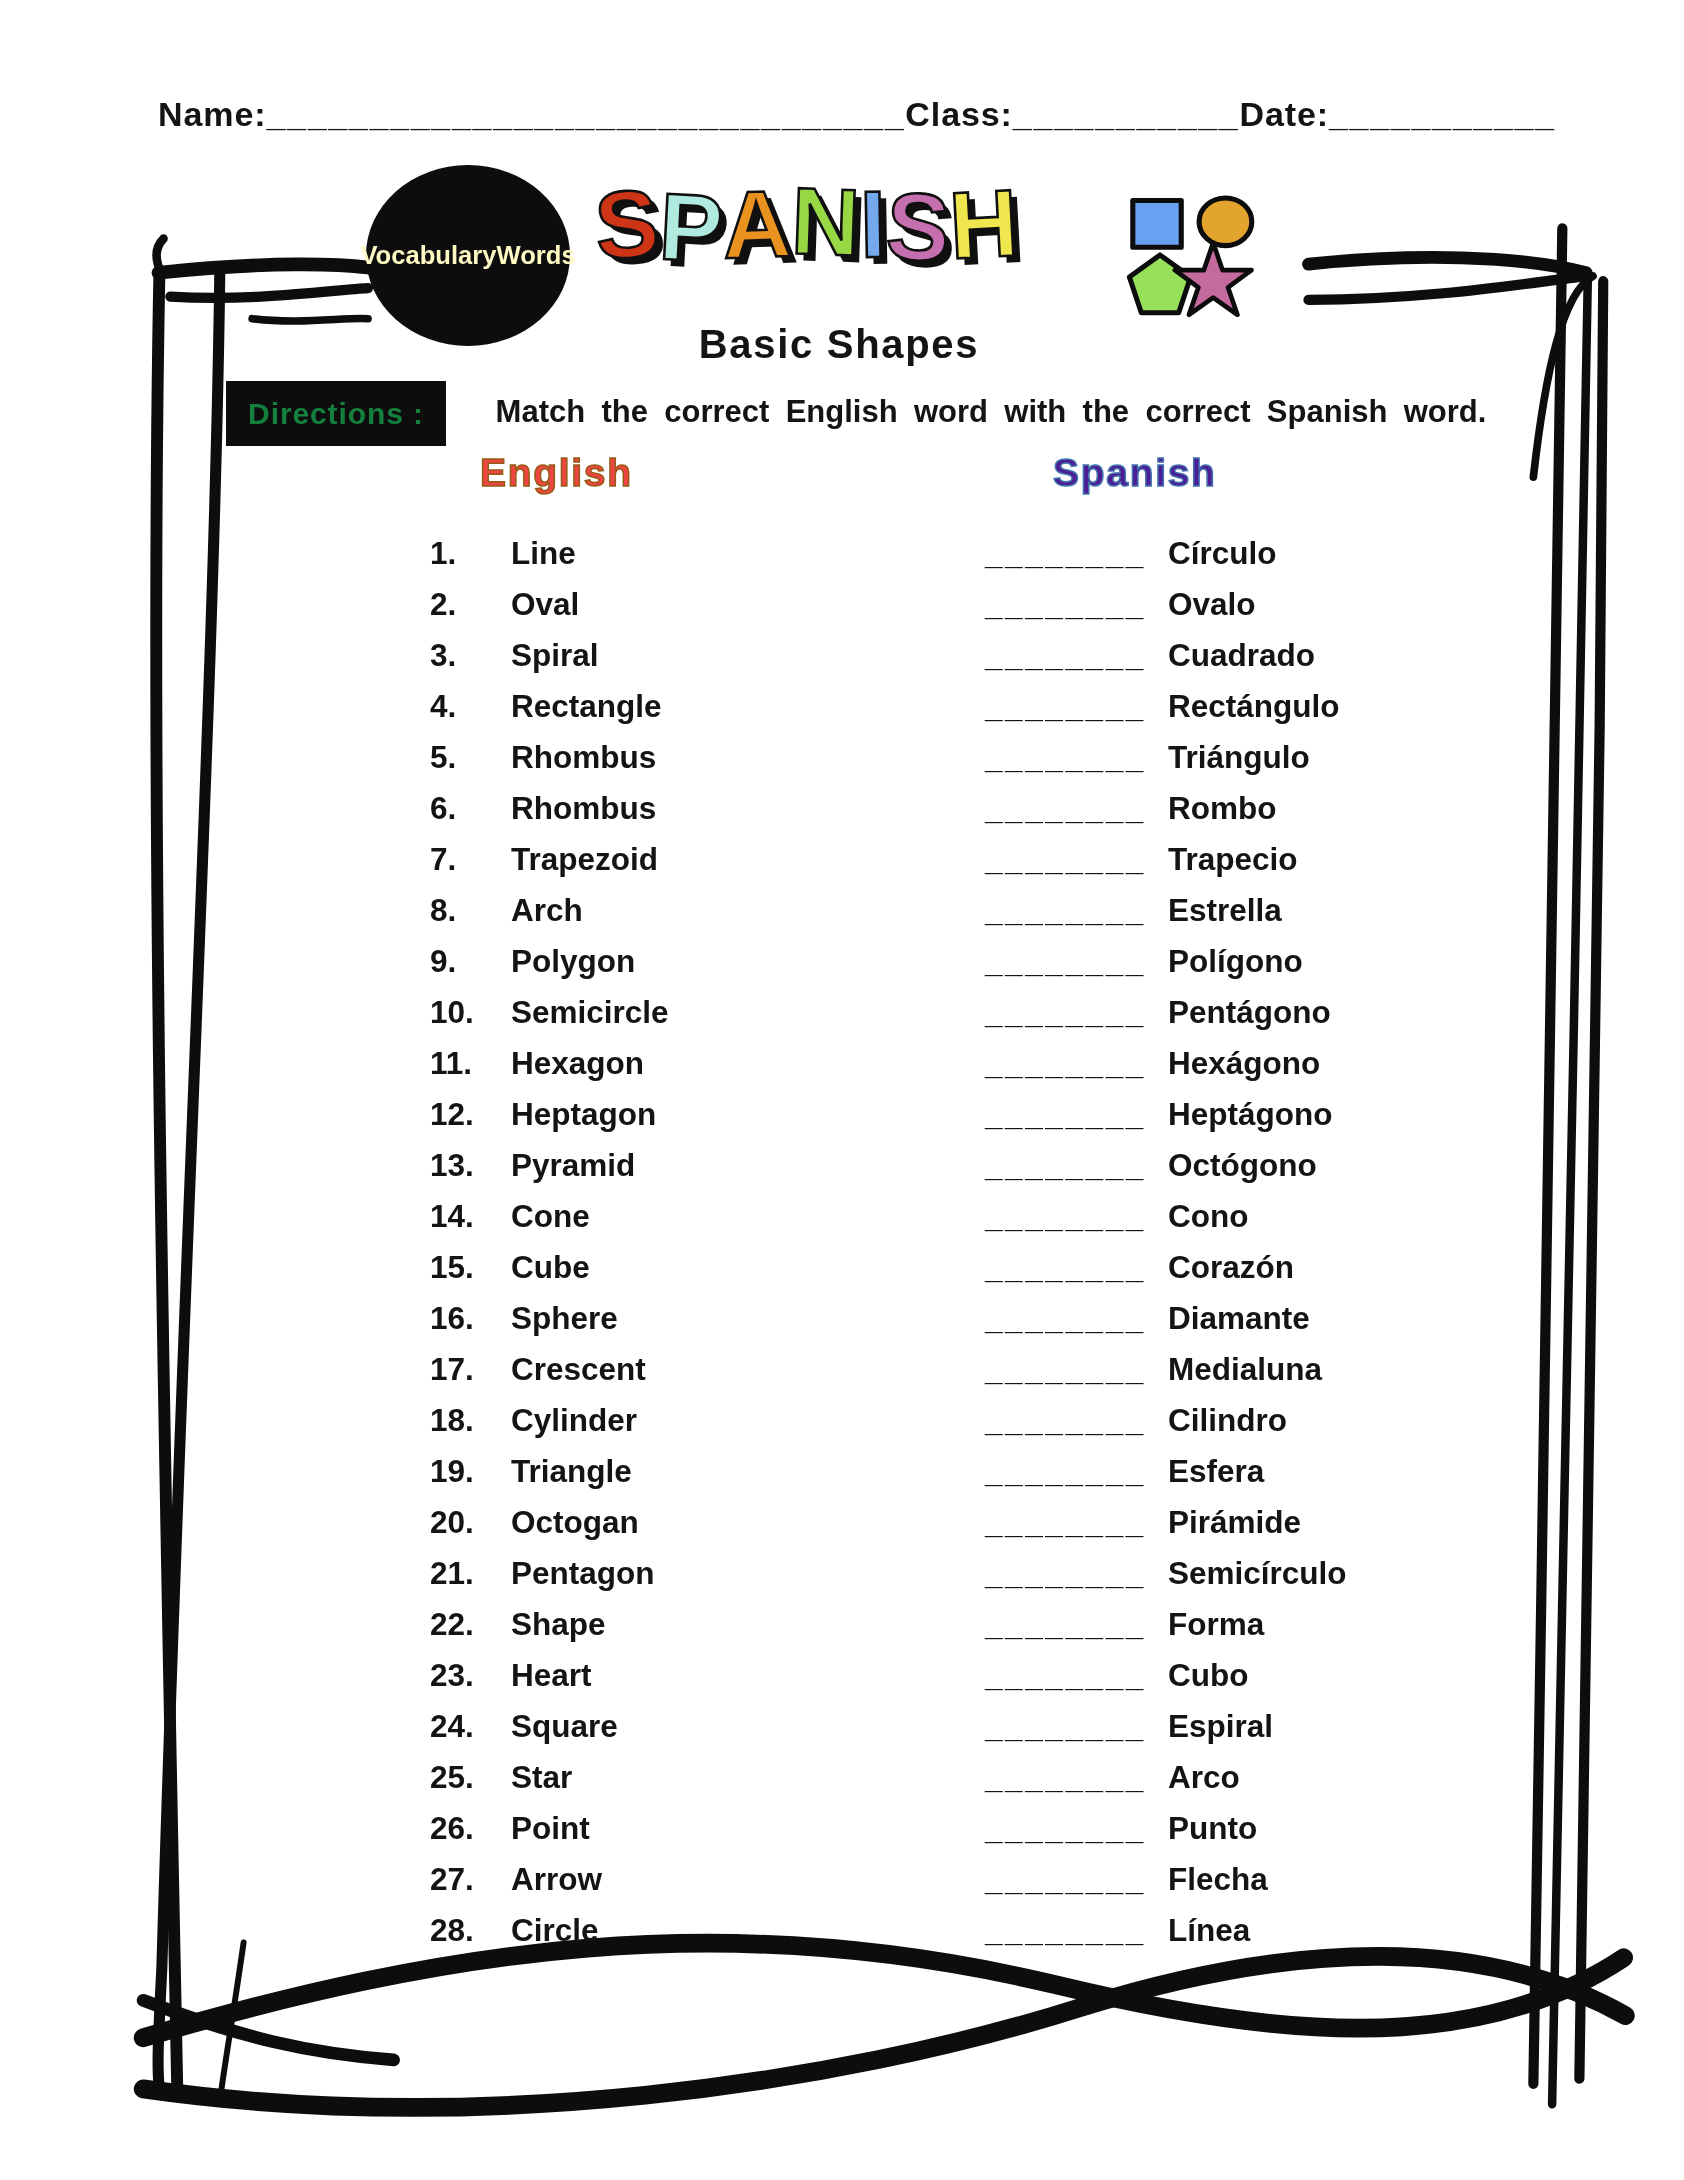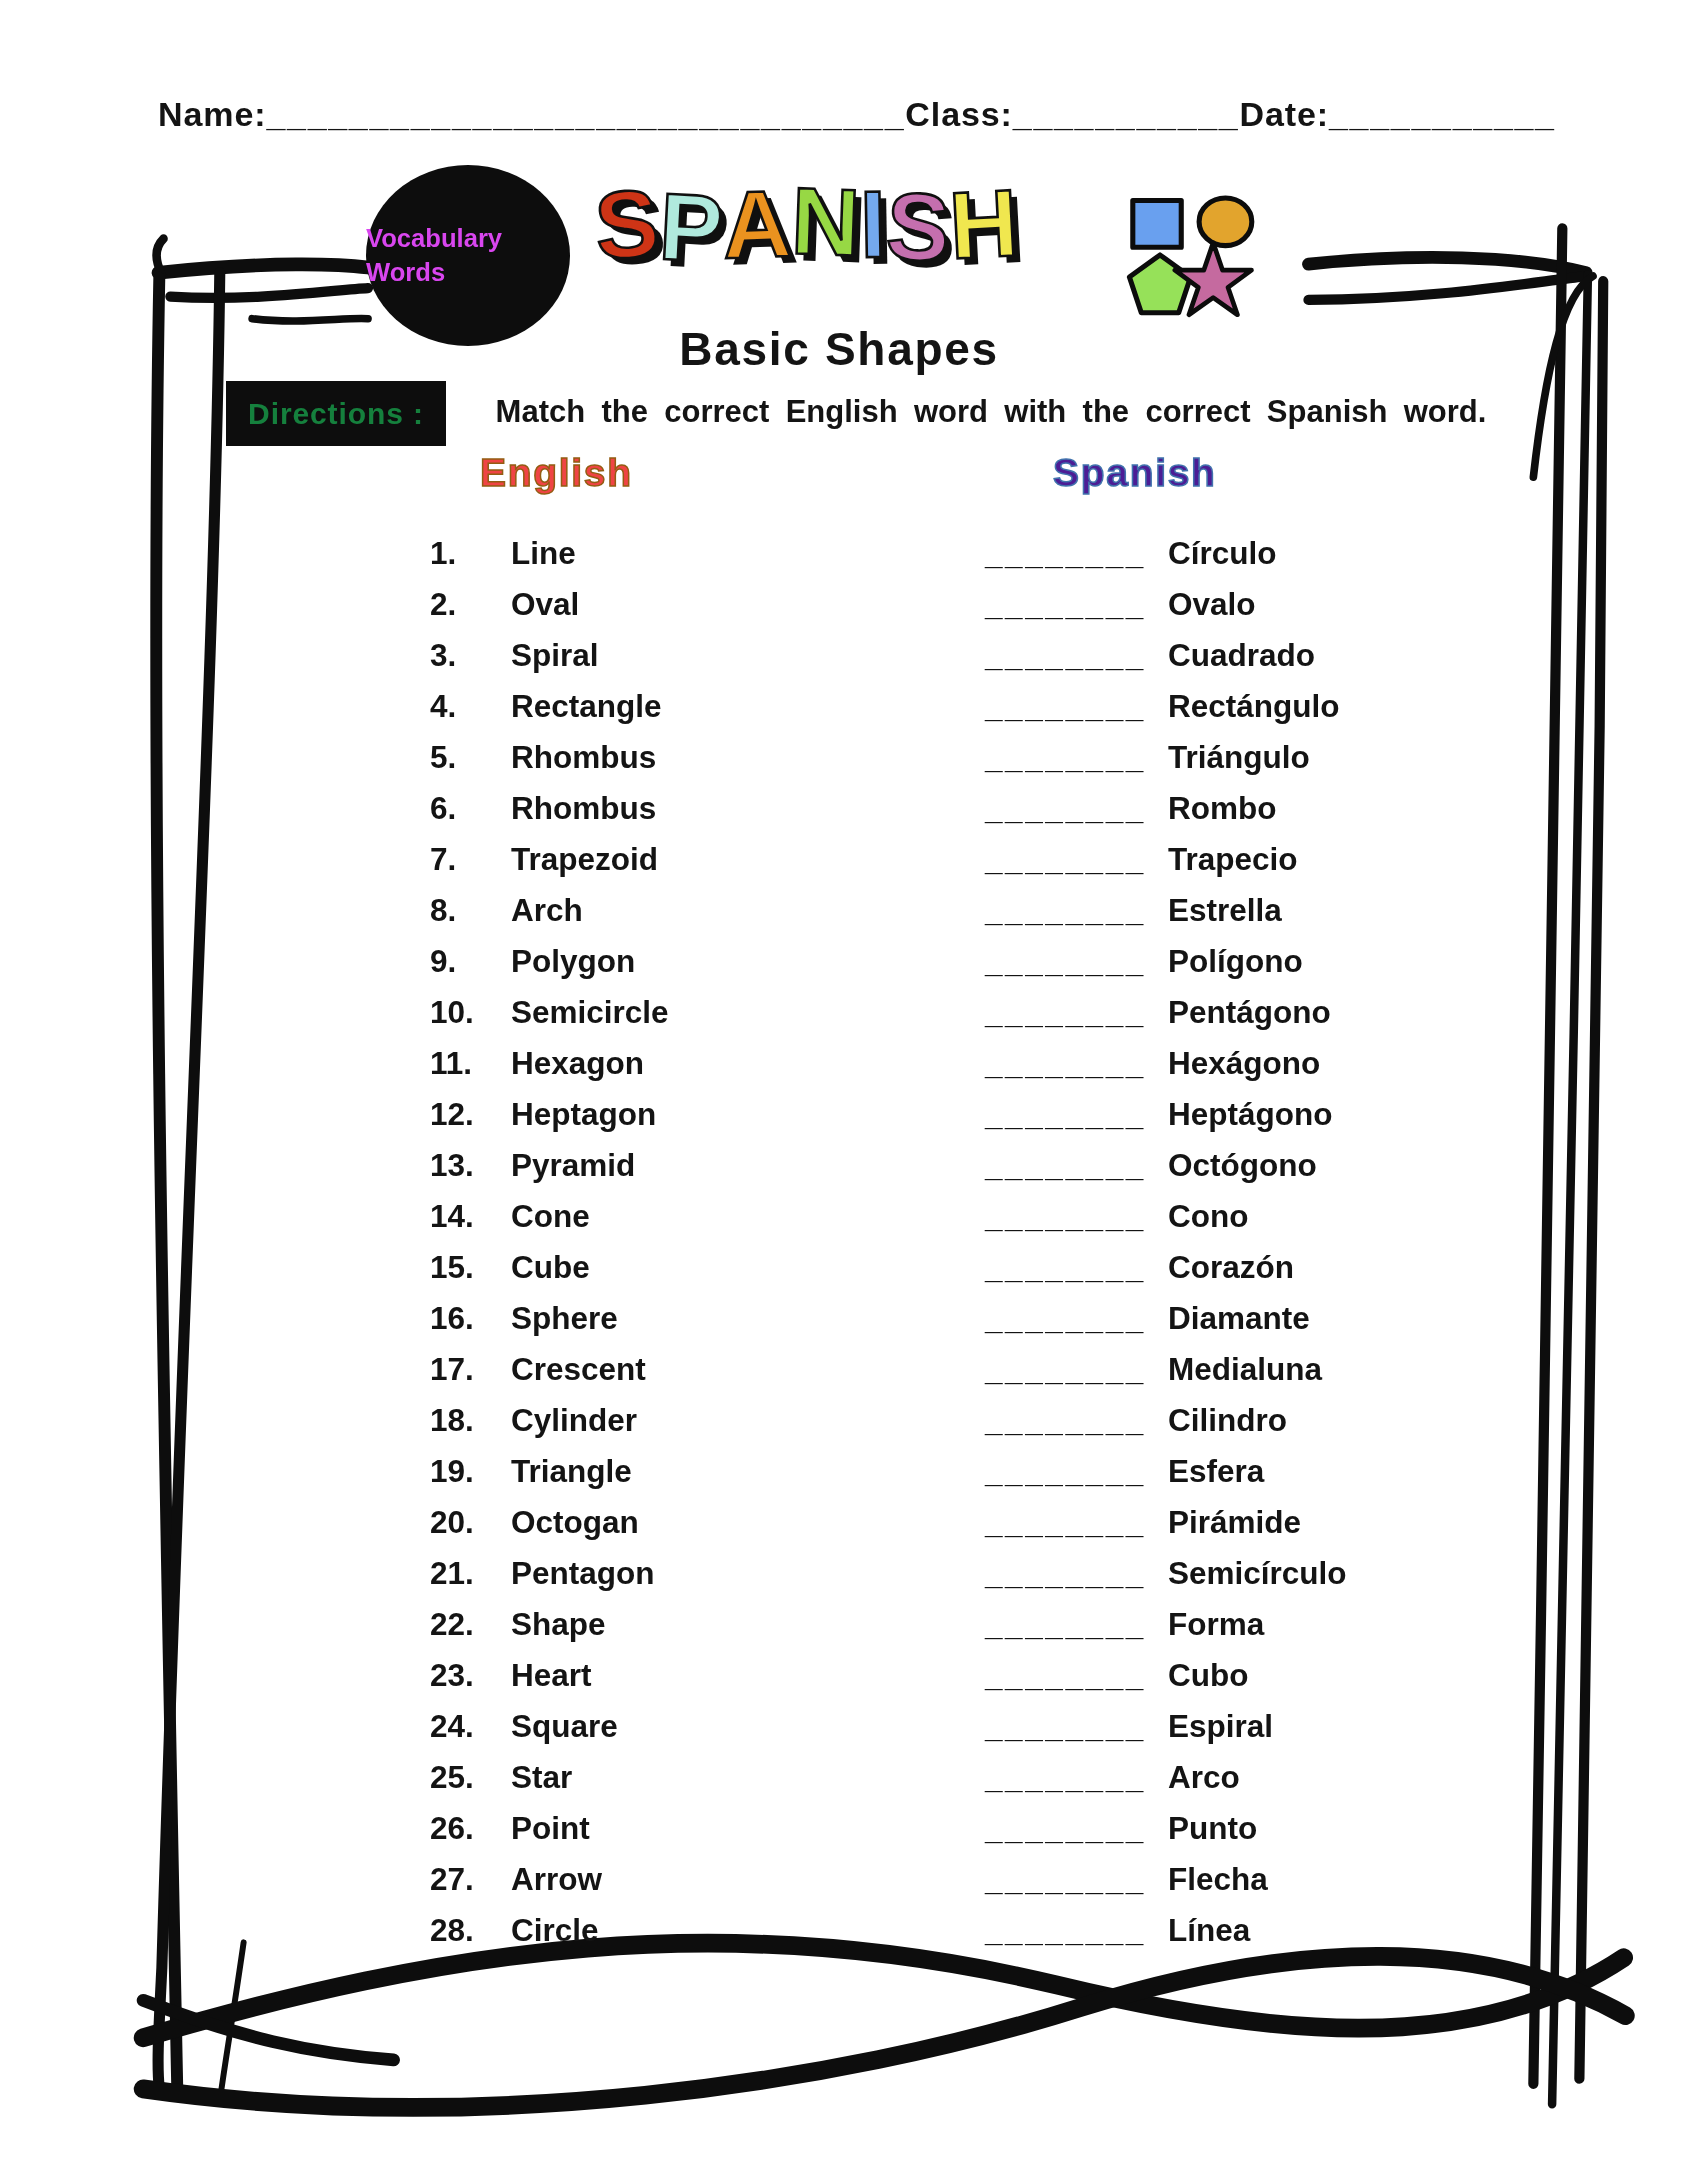--- a/index.html
+++ b/index.html
@@ -13,22 +13,22 @@
   
   #head-line{
     left:158px;top:95px;width:1448px;white-space:nowrap;
     font-size:34px;font-weight:700;letter-spacing:0.9px;
   }
   .uline{letter-spacing:1.7px;font-weight:700;}
 
   
   #badge{
     left:366px;top:165px;width:204px;height:181px;background:#0d0d0d;border-radius:50%;
-    display:flex;flex-direction:column;align-items:flex-start;justify-content:center;
-    color:#d946ef;font-size:25.6px;font-weight:700;line-height:1.3;z-index:2;text-align:center;
+    display:flex;flex-direction:row;align-items:center;justify-content:center;
+    color:#fef9c3;font-size:25.6px;font-weight:700;line-height:1.3;z-index:2;text-align:center;
   }
 
   
   #spanish-title{
     left:596px;top:167px;width:486px;height:136px;z-index:2;
     font-size:95px;font-weight:700;white-space:nowrap;display:flex;
   }
   .tletter{
     display:inline-block;
     -webkit-text-stroke:2.6px #101010;
@@ -38,21 +38,21 @@
   .tletter:nth-child(1){transform:rotate(-4deg);}
   .tletter:nth-child(2){transform:rotate(3deg) translateY(3.4px);}
   .tletter:nth-child(3){transform:rotate(-2deg);}
   .tletter:nth-child(4){transform:rotate(2deg) translateY(-2.6px);}
   .tletter:nth-child(5){transform:rotate(-1deg);}
   .tletter:nth-child(6){transform:rotate(3deg) translateY(2.6px);}
   .tletter:nth-child(7){transform:rotate(-3deg);}
 
   #subtitle{
     left:596px;top:322px;width:486px;text-align:center;z-index:2;
-    font-size:46px;font-weight:700;letter-spacing:1.7px;
+    font-size:40px;font-weight:700;letter-spacing:1.7px;
   }
 
   #title-shapes{left:1126px;top:191px;z-index:2;}
 
   
   #directions-box{
     left:226px;top:381px;width:220px;height:65px;background:#0d0d0d;color:#15803d;
     display:flex;align-items:center;justify-content:center;
     font-size:30px;font-weight:700;z-index:2;letter-spacing:0.9px;
   }

